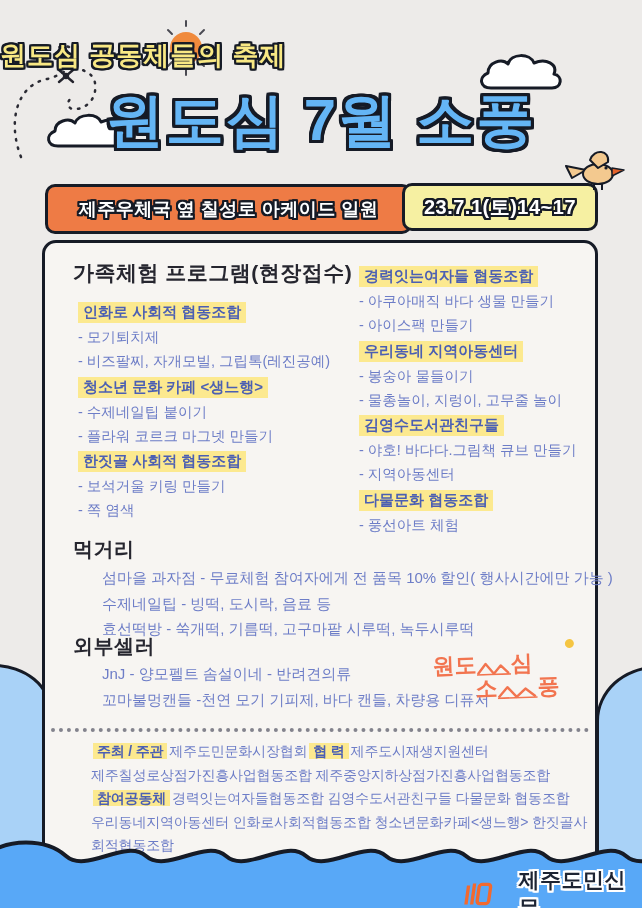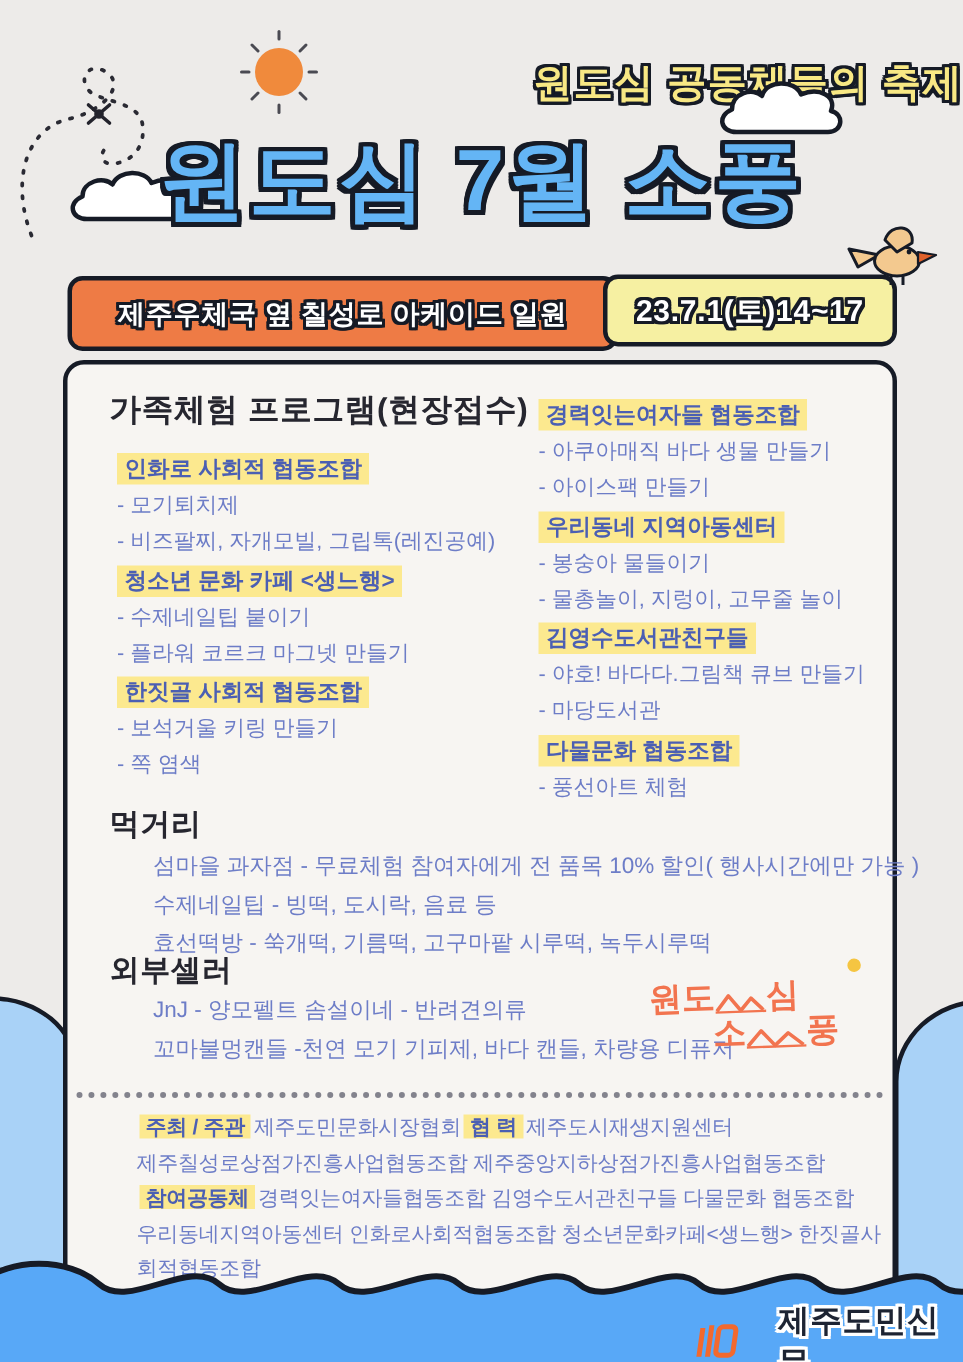--- a/index.html
+++ b/index.html
@@ -10,21 +10,21 @@
     --card-bg:#f7f5f2; --logo-orange:#f2744f; --publisher-orange:#f2692e;
   }
   html,body{margin:0;padding:0;}
   body{font-family:"Liberation Sans","DejaVu Sans",sans-serif;background:#fff;}
   .poster{position:relative;width:642px;height:908px;background:var(--background);overflow:hidden;}
   .abs{position:absolute;}
   
   .ol2{text-shadow:-2px -2px 0 var(--outline),-1px -2px 0 var(--outline),0 -2px 0 var(--outline),1px -2px 0 var(--outline),2px -2px 0 var(--outline),-2px -1px 0 var(--outline),2px -1px 0 var(--outline),-2px 0 0 var(--outline),2px 0 0 var(--outline),-2px 1px 0 var(--outline),2px 1px 0 var(--outline),-2px 2px 0 var(--outline),-1px 2px 0 var(--outline),0 2px 0 var(--outline),1px 2px 0 var(--outline),2px 2px 0 var(--outline);}
   .ol3{text-shadow:-3px -3px 0 var(--outline),-1px -3px 0 var(--outline),1px -3px 0 var(--outline),3px -3px 0 var(--outline),-3px -1px 0 var(--outline),3px -1px 0 var(--outline),-3px 1px 0 var(--outline),3px 1px 0 var(--outline),-3px 3px 0 var(--outline),-1px 3px 0 var(--outline),1px 3px 0 var(--outline),3px 3px 0 var(--outline),-3px 0 0 var(--outline),3px 0 0 var(--outline),0 -3px 0 var(--outline),0 3px 0 var(--outline),-2px -3px 0 var(--outline),2px -3px 0 var(--outline),-2px 3px 0 var(--outline),2px 3px 0 var(--outline),-3px -2px 0 var(--outline),3px -2px 0 var(--outline),-3px 2px 0 var(--outline),3px 2px 0 var(--outline);}
   .olw{text-shadow:-2px -2px 0 #fff,0 -2px 0 #fff,2px -2px 0 #fff,-2px 0 0 #fff,2px 0 0 #fff,-2px 2px 0 #fff,0 2px 0 #fff,2px 2px 0 #fff,-1px -2px 0 #fff,1px -2px 0 #fff,-1px 2px 0 #fff,1px 2px 0 #fff;padding-left:20px;}
-  .subtitle{left:0;top:38px;width:100%;text-align:right;font-size:26px;font-weight:900;letter-spacing:1px;color:var(--subtitle-yellow);}
+  .subtitle{left:0;top:38px;width:100%;text-align:left;font-size:26px;font-weight:900;letter-spacing:1px;color:var(--subtitle-yellow);}
   .title{left:0;top:82px;width:100%;text-align:center;font-size:58px;font-weight:900;letter-spacing:2px;color:var(--title-blue);}
   .badge{border:3px solid var(--outline);border-radius:10px;display:flex;align-items:center;justify-content:center;box-sizing:border-box;}
   .badge-location{left:45px;top:184px;width:367px;height:50px;background:var(--badge-orange);}
   .badge-location span{color:#fff;font-size:18px;font-weight:900;letter-spacing:0.5px;}
   .badge-datetime{left:402px;top:183px;width:196px;height:48px;background:var(--badge-yellow);}
   .badge-datetime span{color:#fff;font-size:20px;font-weight:900;letter-spacing:0.5px;}
   .side-shape{background:var(--wave-light-blue);border:3px solid var(--outline);z-index:1;}
   .side-left{left:-26px;top:664px;width:72px;height:260px;border-top-right-radius:58px 48px;}
   .side-right{left:596px;top:666px;width:72px;height:258px;border-top-left-radius:60px 55px;}
   .card{left:42px;top:240px;width:556px;height:636px;background:var(--card-bg);border:3px solid var(--outline);border-radius:14px;box-sizing:border-box;z-index:2;}
@@ -128,21 +128,21 @@
       </div>
     <div class="col col-right" id="program-right">
         <div class="grp-name-row"><span class="grp-name">경력잇는여자들 협동조합</span></div>
         <div class="grp-item">- 아쿠아매직 바다 생물 만들기</div>
         <div class="grp-item">- 아이스팩 만들기</div>
         <div class="grp-name-row"><span class="grp-name">우리동네 지역아동센터</span></div>
         <div class="grp-item">- 봉숭아 물들이기</div>
         <div class="grp-item">- 물총놀이, 지렁이, 고무줄 놀이</div>
         <div class="grp-name-row"><span class="grp-name">김영수도서관친구들</span></div>
         <div class="grp-item">- 야호! 바다다.그림책 큐브 만들기</div>
-        <div class="grp-item">- 마당도서관</div>
+        <div class="grp-item">- 지역아동센터</div>
         <div class="grp-name-row"><span class="grp-name">다물문화 협동조합</span></div>
         <div class="grp-item">- 풍선아트 체험</div>
       </div>
 
     <div class="heading h-food">먹거리</div>
     <div class="plain-list food-list" id="food-list">
         <div>섬마을 과자점 - 무료체험 참여자에게 전 품목 10% 할인( 행사시간에만 가능 )</div>
         <div>수제네일팁 - 빙떡, 도시락, 음료 등</div>
         <div>효선떡방 - 쑥개떡, 기름떡, 고구마팥 시루떡, 녹두시루떡</div>
       </div>

